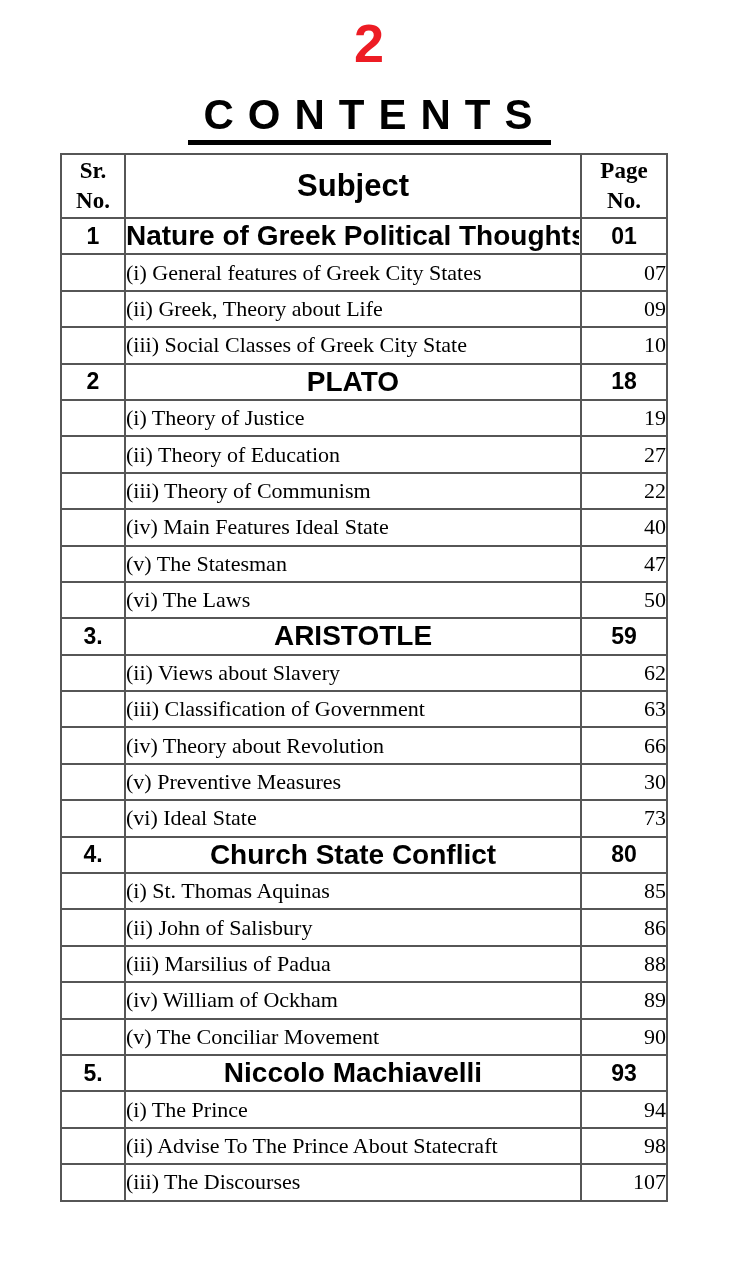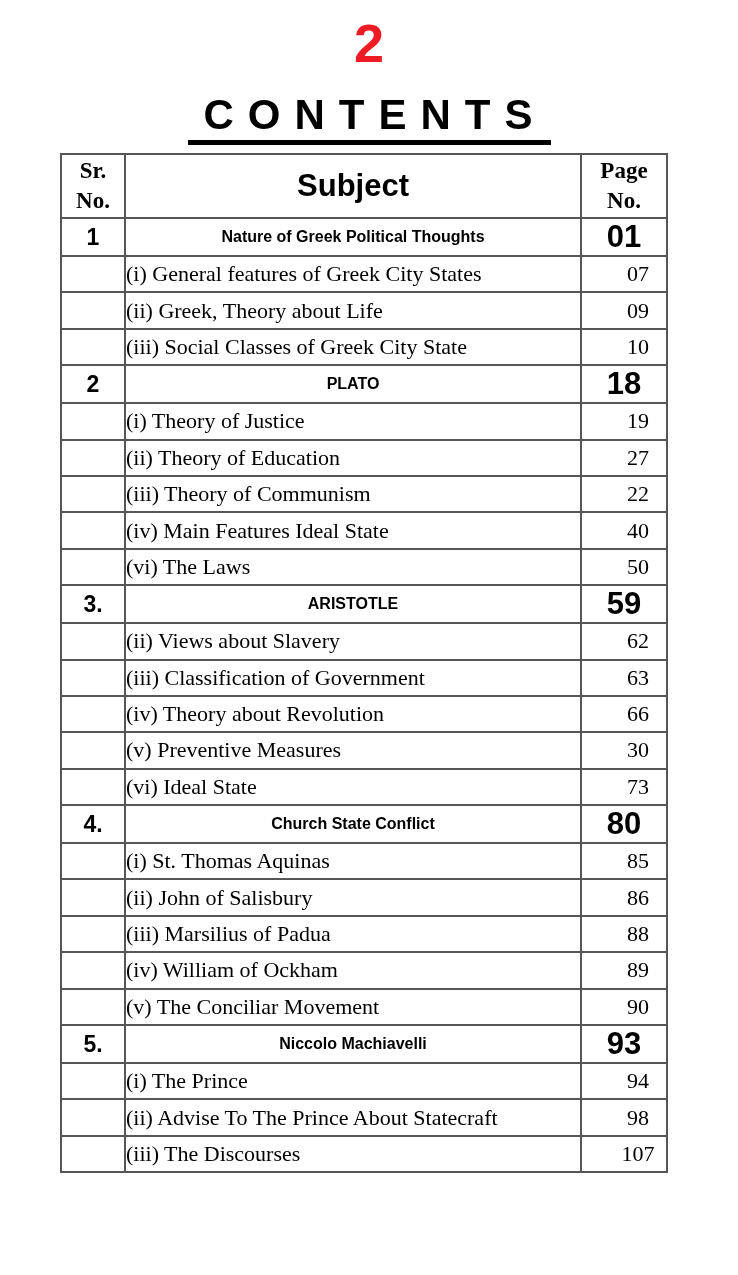--- a/index.html
+++ b/index.html
@@ -78,37 +78,37 @@
   td.sr {
     text-align: center;
     font-family: "Liberation Sans", sans-serif;
     font-weight: bold;
     font-size: 23px;
   }
   tr.chapter td.subject {
     text-align: center;
     font-family: "Liberation Sans", sans-serif;
     font-weight: bold;
-    font-size: 16px;
+    font-size: 28px;
     border-radius: 9px;
   }
   tr.chapter td.page {
     text-align: center;
     font-family: "Liberation Sans", sans-serif;
     font-weight: bold;
-    font-size: 31px;
+    font-size: 23px;
   }
   tr.sub td.subject {
     text-align: left;
     font-family: "Liberation Serif", serif;
     font-weight: normal;
     font-size: 22px;
   }
   tr.sub td.page {
-    text-align: center;
+    text-align: right;
     font-family: "Liberation Serif", serif;
     font-weight: normal;
     font-size: 22px;
     padding-left: 28px;
   }
 </style>
 </head>
 <body>
 
 <div class="corner-number">2</div>
@@ -177,20 +177,25 @@
         <td class="subject">(iii) Theory of Communism</td>
         <td class="page">22</td>
       </tr>
       <tr class="data sub">
         <td class="sr"></td>
         <td class="subject">(iv) Main Features Ideal State</td>
         <td class="page">40</td>
       </tr>
       <tr class="data sub">
         <td class="sr"></td>
+        <td class="subject">(v) The Statesman</td>
+        <td class="page">47</td>
+      </tr>
+      <tr class="data sub">
+        <td class="sr"></td>
         <td class="subject">(vi) The Laws</td>
         <td class="page">50</td>
       </tr>
       <tr class="data chapter">
         <td class="sr">3.</td>
         <td class="subject">ARISTOTLE</td>
         <td class="page">59</td>
       </tr>
       <tr class="data sub">
         <td class="sr"></td>

